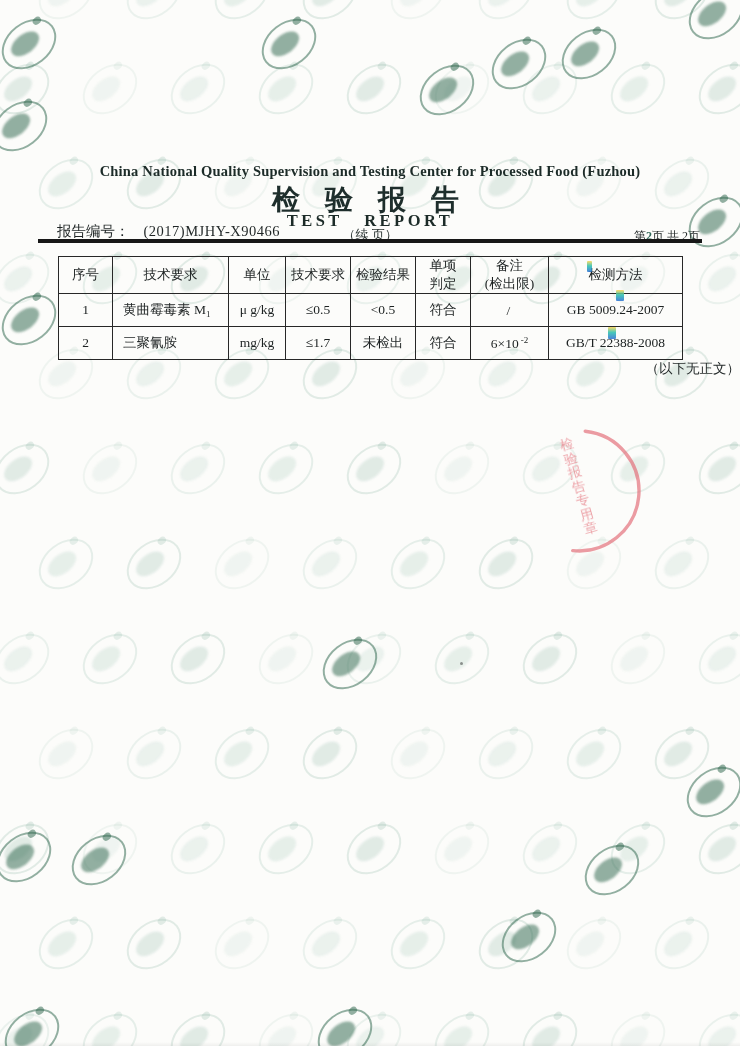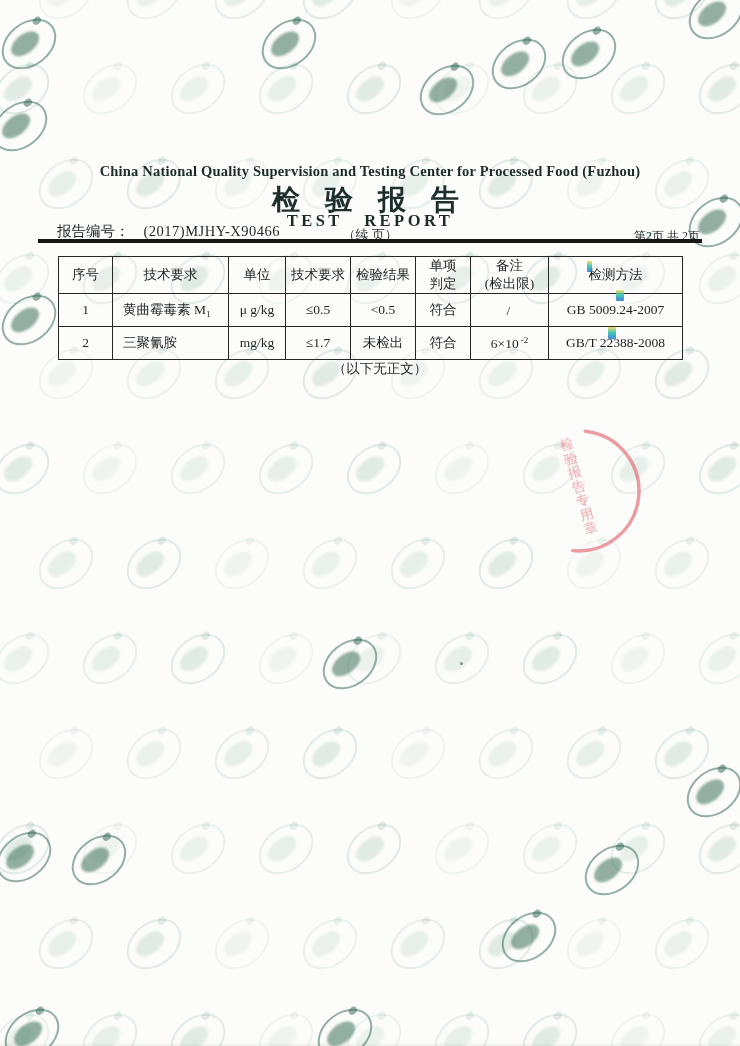--- a/index.html
+++ b/index.html
@@ -33,21 +33,21 @@
   
   table.rpt{position:absolute;top:256px;left:58px;z-index:3;border-collapse:collapse;
       table-layout:fixed;font-size:13.5px;color:#1d2222;background:transparent;}
   .rpt th,.rpt td{border:1px solid #272727;padding:0 3px;text-align:center;
       font-weight:400;white-space:pre-line;overflow:hidden;}
   .rpt thead tr{height:37px;}
   .rpt tbody tr{height:33px;}
   .rpt td.item{text-align:left;padding-left:10px;}
   sub.s1{font-size:9px;vertical-align:-3px;}
   sup.s2{font-size:9px;vertical-align:5px;margin-left:2px;}
-  .foot-note{position:absolute;top:360px;left:20px;width:720px;text-align:center;
+  .foot-note{position:absolute;top:360px;left:20px;width:720px;text-align:right;
       font-size:13.5px;z-index:3;color:#242a2a;}
   
   .seal{position:absolute;top:424px;left:522px;z-index:2;opacity:0.85;}
   
   .art{position:absolute;z-index:4;border-radius:1px;opacity:0.85;
       background:linear-gradient(180deg,#ffd54d 0%,#27bfae 45%,#2b6fd4 100%);}
   .art1{top:261px;left:587px;width:5px;height:11px;}
   .art2{top:290px;left:616px;width:8px;height:11px;}
   .art3{top:327px;left:608px;width:8px;height:12px;}
   .speck{position:absolute;top:662px;left:460px;width:3px;height:3px;border-radius:50%;

